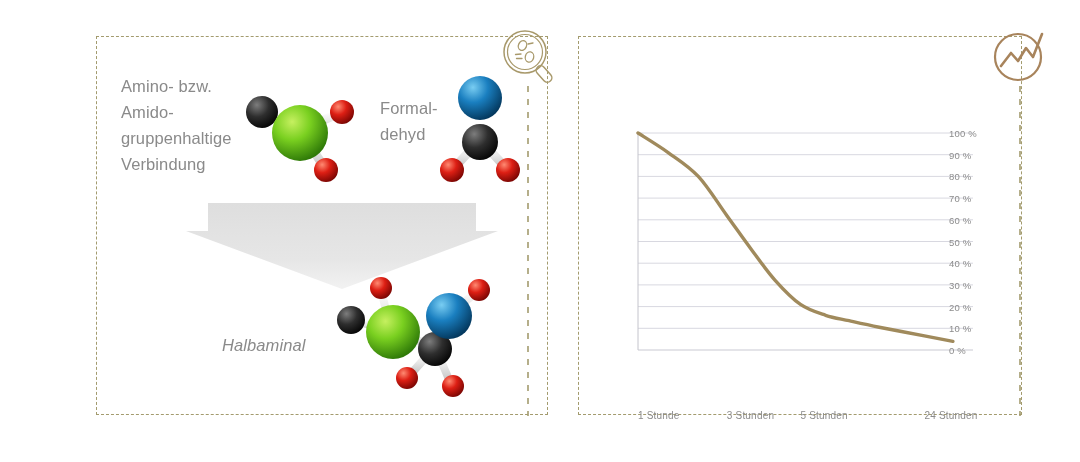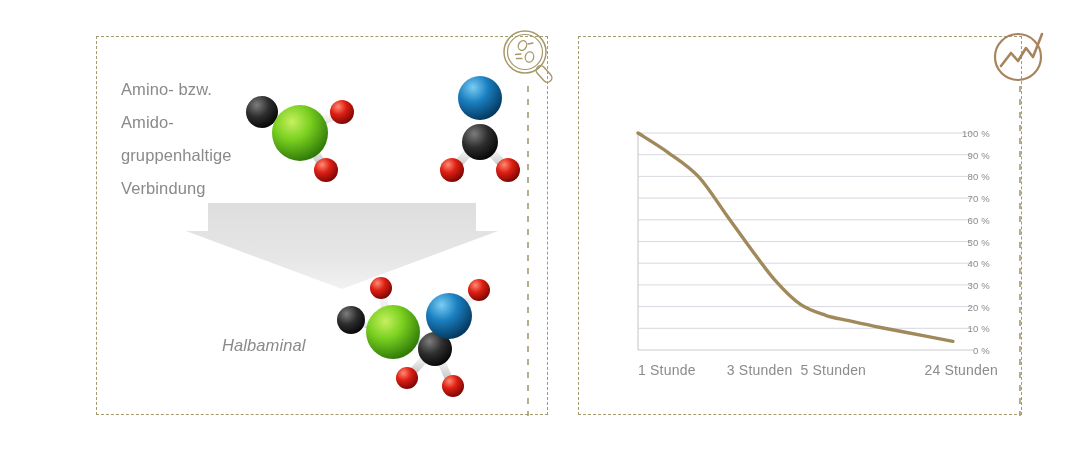--- a/index.html
+++ b/index.html
@@ -39,21 +39,21 @@
     width: 66px;
     height: 66px;
   }
   #icon-magnifier { left: 498px; top: 26px; }
   #icon-trend     { left: 988px; top: 26px; }
 
   
   .reactant-label {
     position: absolute;
     font-size: 16.5px;
-    line-height: 33px;
+    line-height: 26px;
     color: #8a8a8a;
     letter-spacing: .1px;
     white-space: pre-line;
   }
   #label-amino { left: 121px; top: 73px; width: 170px; }
   #label-formaldehyd { left: 380px; top: 95px; width: 100px; }
   #label-halbaminal {
     position: absolute;
     left: 222px; top: 336px;
     font-size: 16.5px;
@@ -89,34 +89,34 @@
   }
   #chart-area {
     position: absolute;
     left: 598px;
     top: 120px;
     width: 400px;
     height: 265px;
   }
   .y-tick-label {
     position: absolute;
-    right: 8px;
+    right: 16px;
     font-size: 9.5px;
     color: #8b8b8b;
-    text-align: right;
     white-space: nowrap;
     transform: translateY(-50%);
     letter-spacing: .2px;
   }
   .x-tick-label {
     position: absolute;
-    font-size: 14px;
+    font-size: 10px;
     color: #8b8b8b;
     white-space: nowrap;
     letter-spacing: .2px;
+    margin-top: 48px;
   }
 </style>
 </head>
 <body>
 
 <div class="stage">
 
   <div class="panel" id="panel-left"></div>
 
   <svg class="badge-icon" id="icon-magnifier" viewBox="0 0 66 66">
@@ -132,20 +132,22 @@
 
   <svg style="position:absolute;left:526px;top:86px;width:4px;height:330px;">
     <line x1="2" y1="0" x2="2" y2="330" stroke="#a39b6e" stroke-width="1.6" stroke-dasharray="6 7"></line>
   </svg>
 
   <div class="reactant-label" id="label-amino">Amino- bzw.
 Amido-
 gruppenhaltige
 Verbindung</div>
 
+  <div class="reactant-label" id="label-formaldehyd">Formal-
+dehyd</div>
 
   <div id="label-halbaminal">Halbaminal</div>
 
   <svg class="molecule" id="molecule-amino" viewBox="0 0 128 112">
     <defs>
       <radialGradient id="gGreen" cx="36%" cy="30%" r="72%">
         <stop offset="0%" stop-color="#c6f060"></stop>
         <stop offset="45%" stop-color="#7ad020"></stop>
         <stop offset="100%" stop-color="#2f7a08"></stop>
       </radialGradient>

